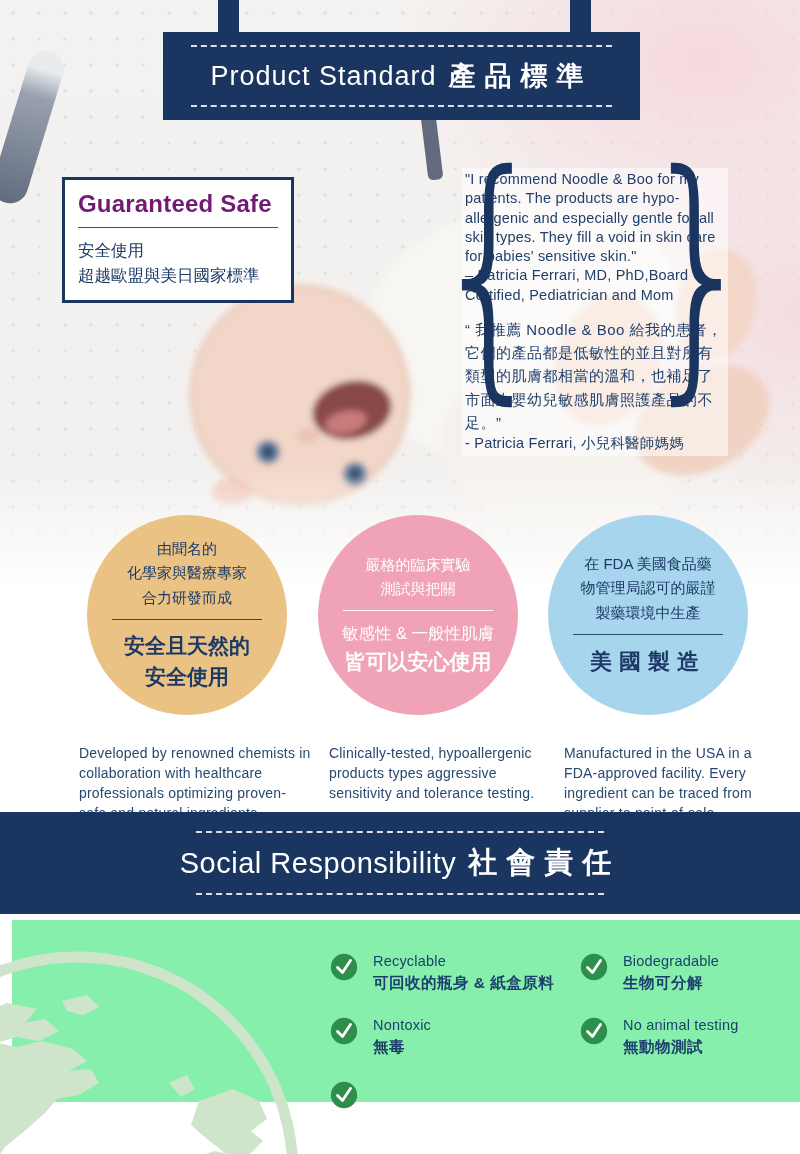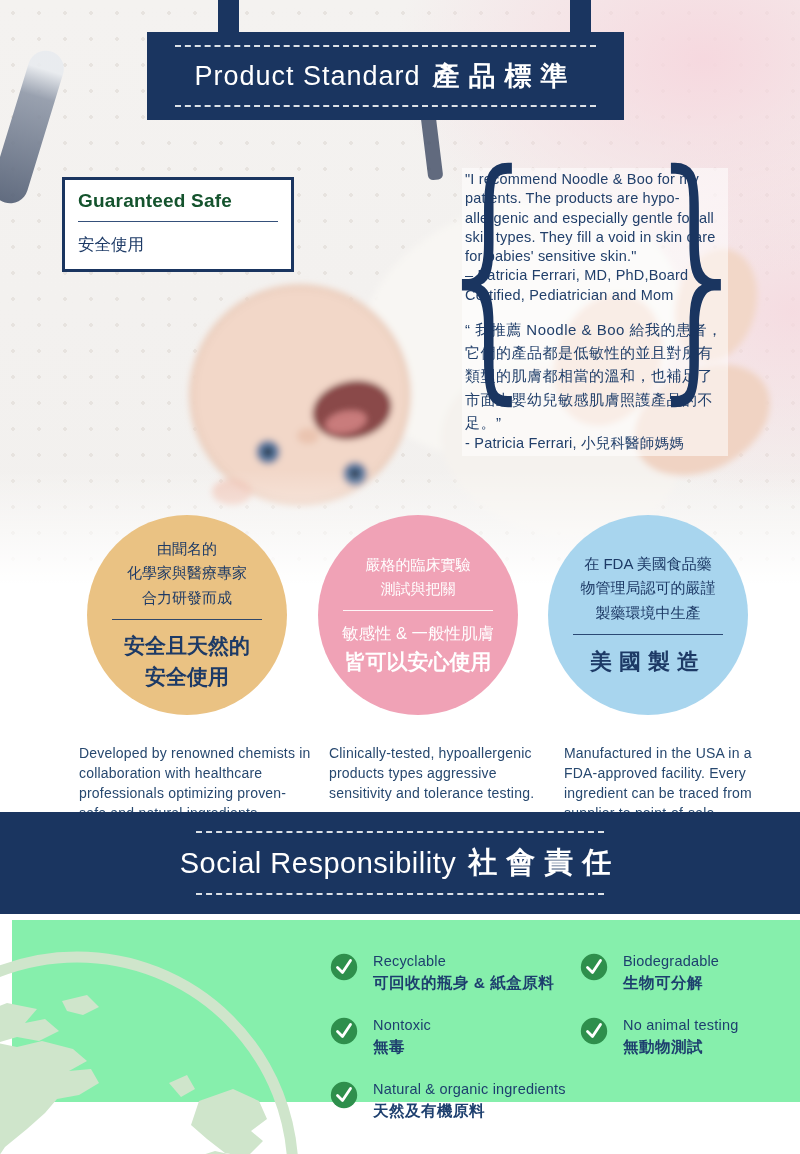--- a/index.html
+++ b/index.html
@@ -18,31 +18,31 @@
     background:linear-gradient(rgba(255,255,255,0),#ffffff 88%);}
   .baby-svg{position:absolute;left:0;top:0;}
   .toy{position:absolute;left:10px;top:48px;width:36px;height:158px;border-radius:18px;
     background:linear-gradient(#e8ebef 12%, #8f98a8 30%, #515d73);transform:rotate(17deg);opacity:.9;}
   .strap{position:absolute;left:424px;top:106px;width:15px;height:74px;border-radius:5px;
     background:#46526a;transform:rotate(-7deg);opacity:.85;}
 
   
   .tab{position:absolute;top:0;width:21px;height:36px;background:#1a3560;}
   .tab-left{left:218px;} .tab-right{left:570px;}
-  .banner1{position:absolute;left:147px;top:32px;width:477px;height:88px;background:#1a3560;}
+  .banner1{position:absolute;left:163px;top:32px;width:477px;height:88px;background:#1a3560;}
   .banner1 .dash{position:absolute;left:28px;right:28px;border-top:2px dashed rgba(255,255,255,.85);}
   .banner1 .dash.t{top:13px;} .banner1 .dash.b{bottom:13px;}
   .banner1 h1{margin:0;height:88px;display:flex;align-items:center;justify-content:center;
     color:#ffffff;font-size:27px;font-weight:500;letter-spacing:1px;}
   .banner1 h1 .zh, .banner2 h1 .zh{letter-spacing:9px;margin-left:12px;font-weight:600;}
 
   
   .safe-box{position:absolute;left:62px;top:177px;width:200px;background:#ffffff;
     border:3px solid #1a3560;padding:10px 13px 12px 13px;}
-  .safe-box h2{margin:0;font-size:19px;font-weight:bold;color:#14532d;letter-spacing:.2px;}
+  .safe-box h2{margin:0;font-size:24px;font-weight:bold;color:#701a75;letter-spacing:.2px;}
   .safe-box .divider{border-top:1px solid #35507a;margin:9px 0 10px 0;}
   .safe-box p{margin:0;font-size:16.5px;line-height:1.5;color:#1d3a66;}
 
   
   .quote{position:absolute;left:420px;top:168px;width:350px;height:252px;}
   .brace{position:absolute;top:-28px;color:#1a3560;font-size:265px;line-height:265px;
     font-family:"DejaVu Sans",sans-serif;font-weight:200;transform:scaleX(.72);}
   .brace.l{left:-14px;} .brace.r{right:-14px;}
   .quote-body{margin:0 42px;background:rgba(255,255,255,.55);padding:2px 3px;}
   .quote-body p{margin:0;color:#22406b;}
@@ -127,20 +127,21 @@
         <span>Product Standard</span>
         <span class="zh">產品標準</span>
       </h1>
     <div class="dash b"></div>
   </div>
 
   <div class="safe-box">
     <h2>Guaranteed Safe</h2>
     <div class="divider"></div>
     <p>安全使用</p>
+    <p>超越歐盟與美日國家標準</p>
   </div>
 
   <div class="quote">
     <span class="brace l">{</span>
     <div class="quote-body">
       <p class="en">"I recommend Noodle &amp; Boo for my patients. The products are hypo-allergenic and especially gentle for all skin types. They fill a void in skin care for babies' sensitive skin."</p>
       <p class="en">– Patricia Ferrari, MD, PhD,Board Certified, Pediatrician and Mom</p>
       <p class="zh">“ 我推薦 Noodle &amp; Boo 給我的患者，它們的產品都是低敏性的並且對所有類型的肌膚都相當的溫和，也補足了市面上嬰幼兒敏感肌膚照護產品的不足。”</p>
       <p class="en">- Patricia Ferrari, 小兒科醫師媽媽</p>
     </div>
@@ -225,24 +226,20 @@
         <div class="txt">
           <p class="en">Nontoxic</p>
           <p class="zh">無毒</p>
         </div>
       </div>
       <div class="check-item">
         <svg width="28" height="28" viewBox="0 0 28 28">
             <circle cx="14" cy="14" r="13.2" fill="#2e8f4c"></circle>
             <polyline points="7.5,14.5 12.5,19.5 20.5,7.5" fill="none" stroke="#ffffff" stroke-width="2.8" stroke-linecap="round" stroke-linejoin="round"></polyline>
           </svg>
-        <div class="txt">
-          <p class="en">Natural &amp; organic ingredients</p>
-          <p class="zh">天然及有機原料</p>
-        </div>
       </div>
     </div>
 
     <div class="checklist right">
       <div class="check-item">
         <svg width="28" height="28" viewBox="0 0 28 28">
             <circle cx="14" cy="14" r="13.2" fill="#2e8f4c"></circle>
             <polyline points="7.5,14.5 12.5,19.5 20.5,7.5" fill="none" stroke="#ffffff" stroke-width="2.8" stroke-linecap="round" stroke-linejoin="round"></polyline>
           </svg>
         <div class="txt">

